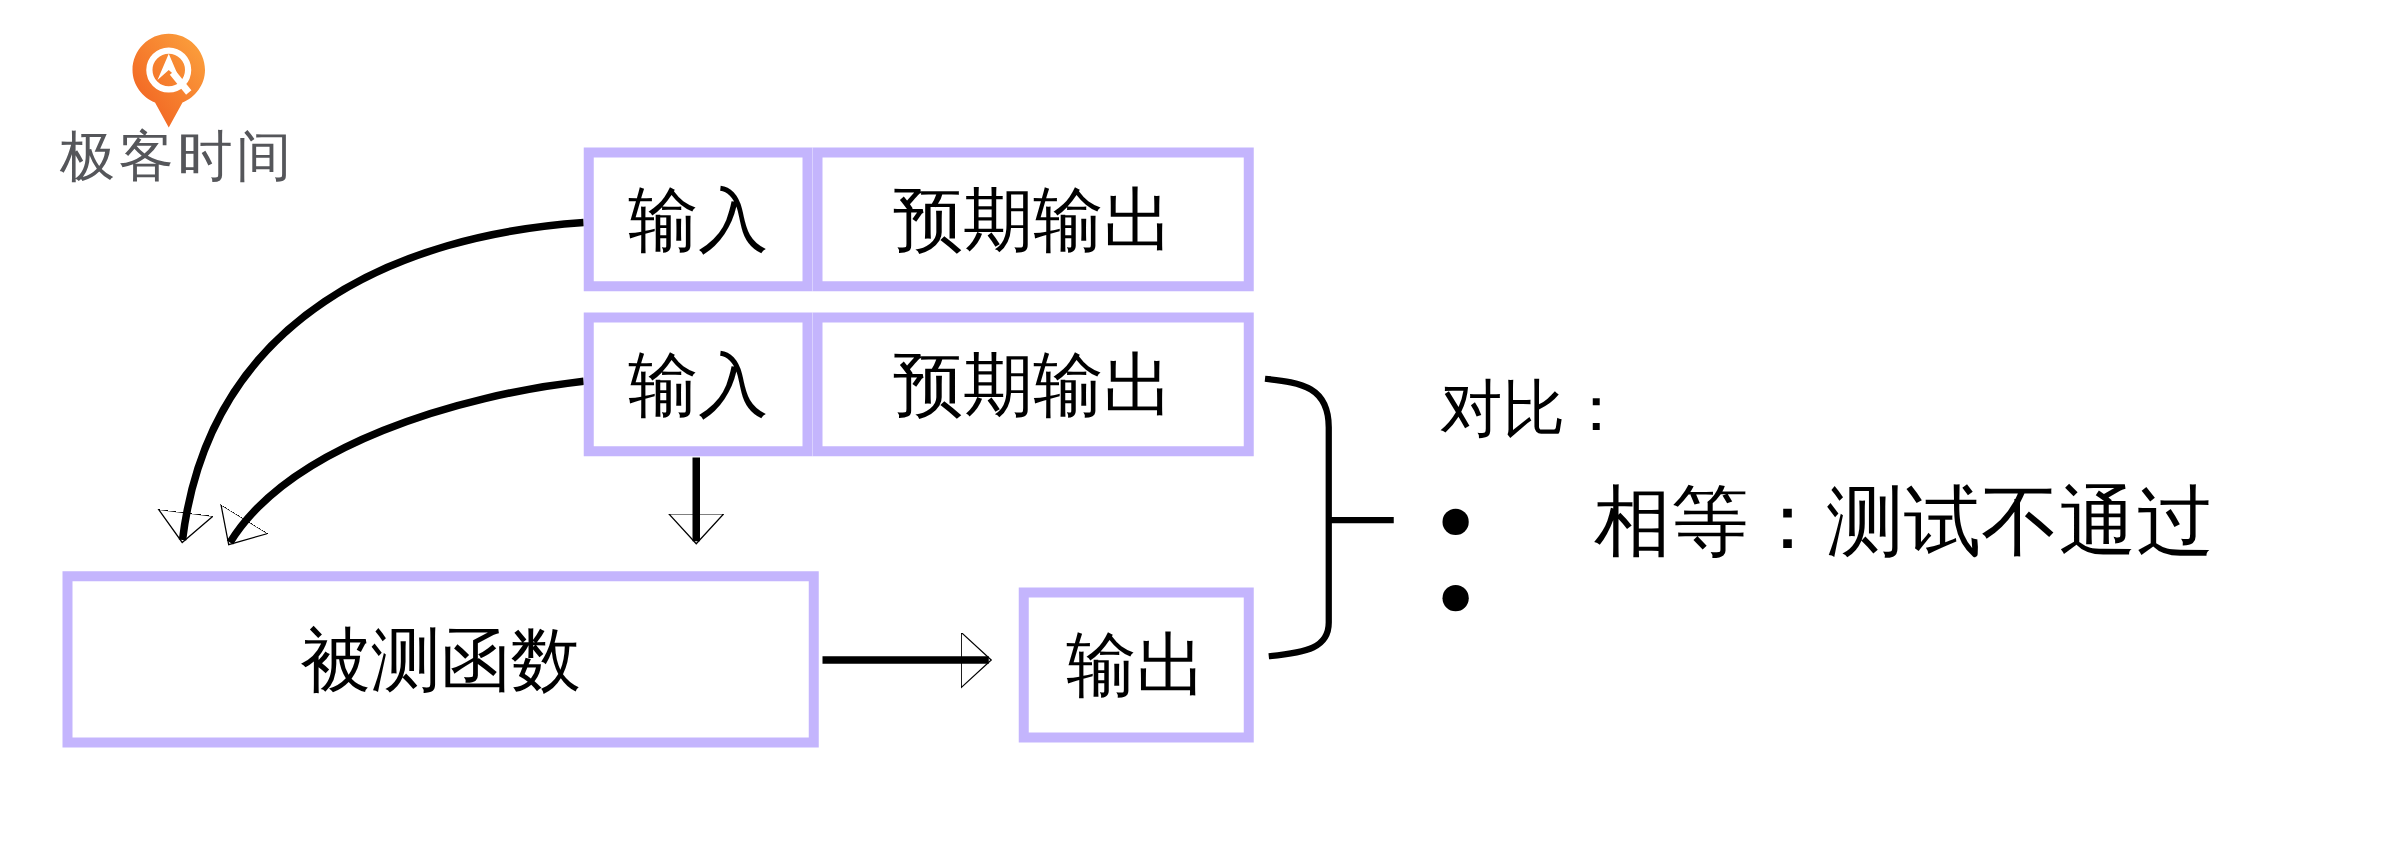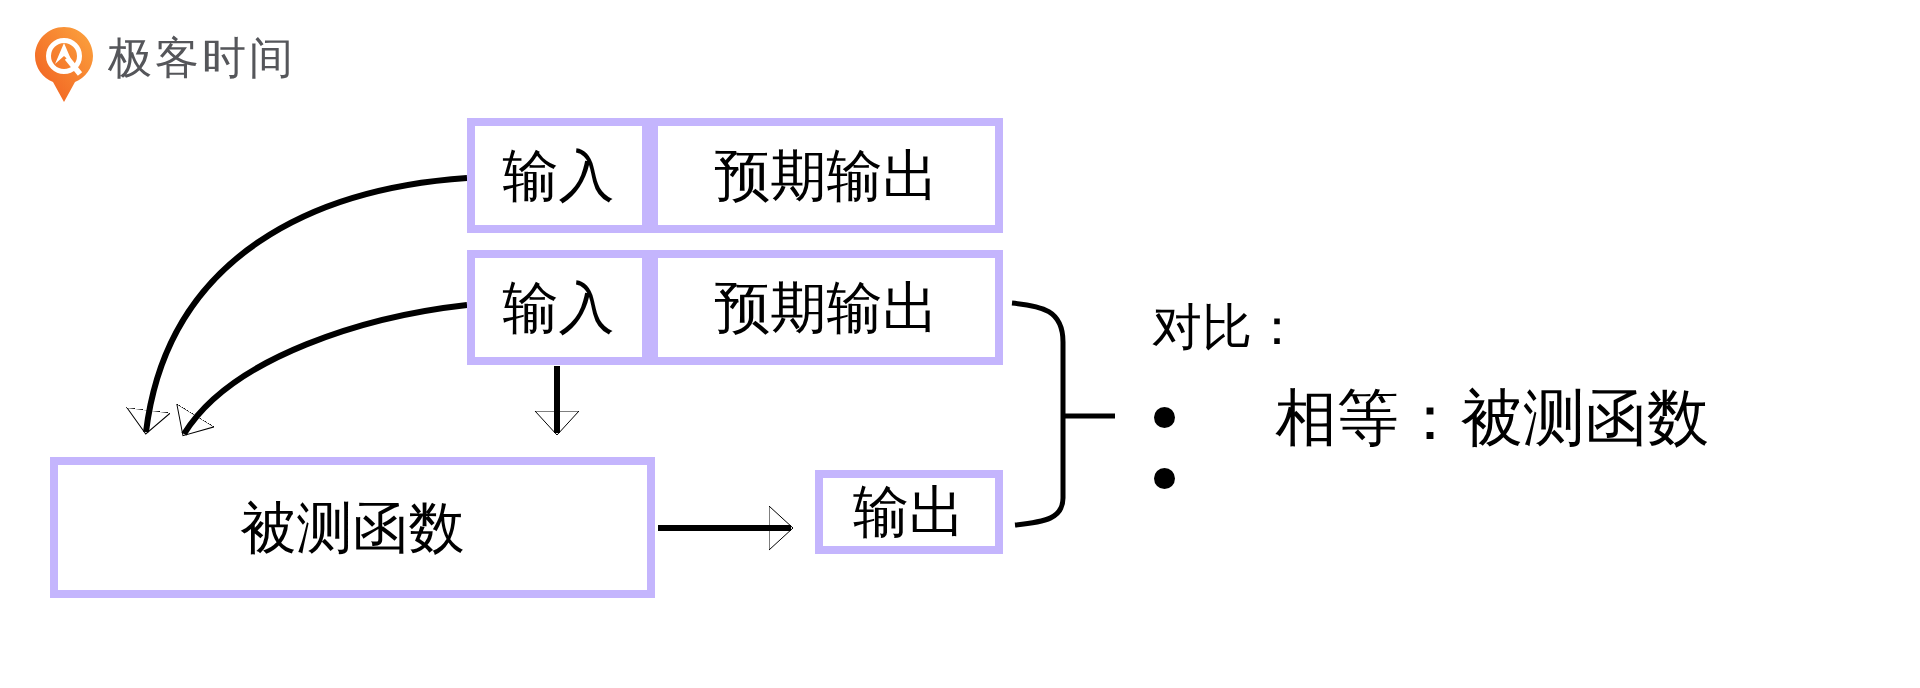--- a/index.html
+++ b/index.html
@@ -15,20 +15,21 @@
     background: #ffffff;
     overflow: hidden;
   }
   
   .logo {
     position: absolute;
     left: 34px;
     top: 26px;
     display: flex;
     align-items: center;
+    flex-direction: column;
   }
   .logo-icon { width: 60px; height: 78px; display: block; }
   .logo-text {
     margin-left: 14px;
     font-size: 44px;
     font-weight: 500;
     letter-spacing: 3px;
     color: #55565a;
     line-height: 1;
     padding-bottom: 14px;
@@ -125,26 +126,26 @@
   </svg>
 
   <div class="box" style="left:467px; top:118px; width:183px; height:115px;">输入</div>
   <div class="box" style="left:650px; top:118px; width:353px; height:115px;">预期输出</div>
 
   <div class="box" style="left:467px; top:250px; width:183px; height:115px;">输入</div>
   <div class="box" style="left:650px; top:250px; width:353px; height:115px;">预期输出</div>
 
   <div class="box" style="left:50px; top:457px; width:605px; height:141px;">被测函数</div>
 
-  <div class="box" style="left:815px; top:470px; width:188px; height:84px;">输出</div>
+  <div class="box" style="left:815px; top:470px; width:188px; height:124px;">输出</div>
 
   <div class="compare">
     <div class="compare-title">对比：</div>
     <div class="compare-item">
       <span class="dot"></span>
-      <span>相等：被测函数</span>
+      <span>相等：测试不通过</span>
     </div>
     <div class="compare-item">
       <span class="dot"></span>
     </div>
   </div>
 
 </div>
 
 </body></html>

